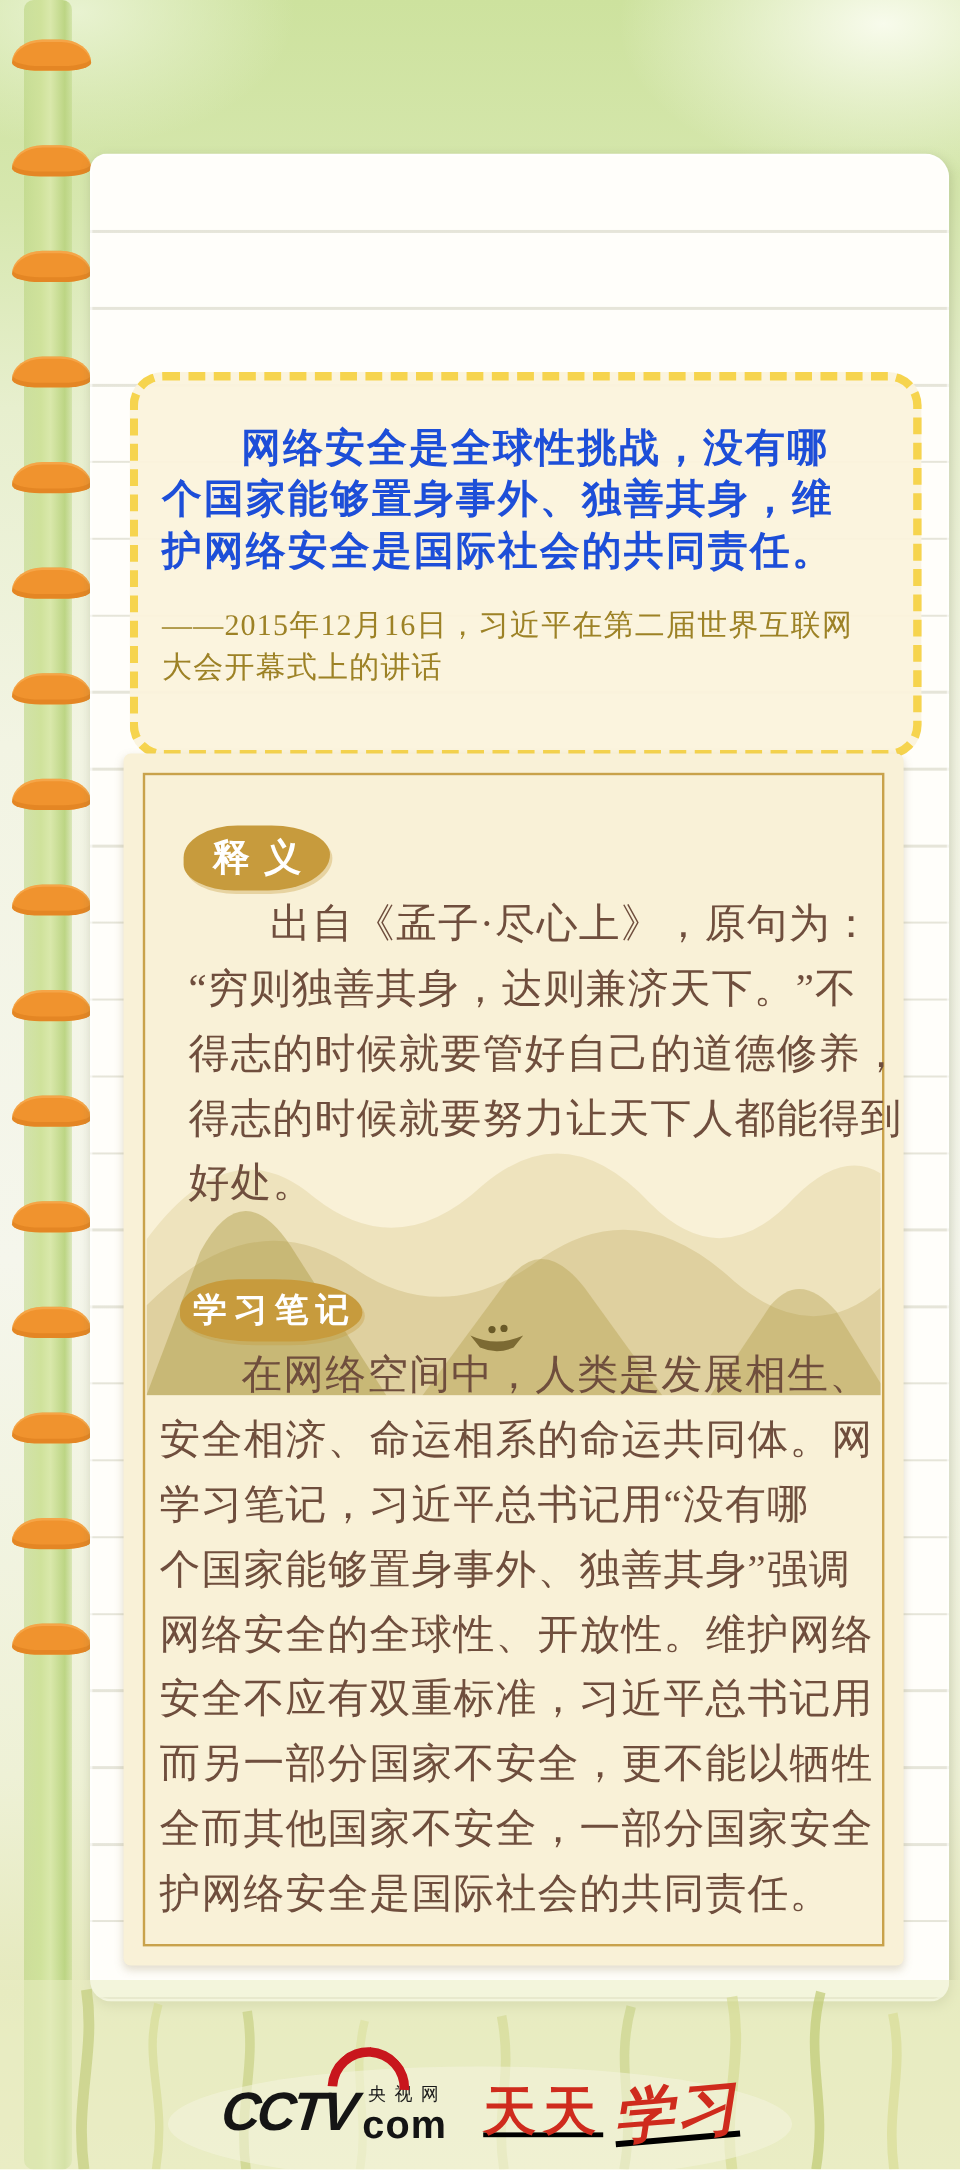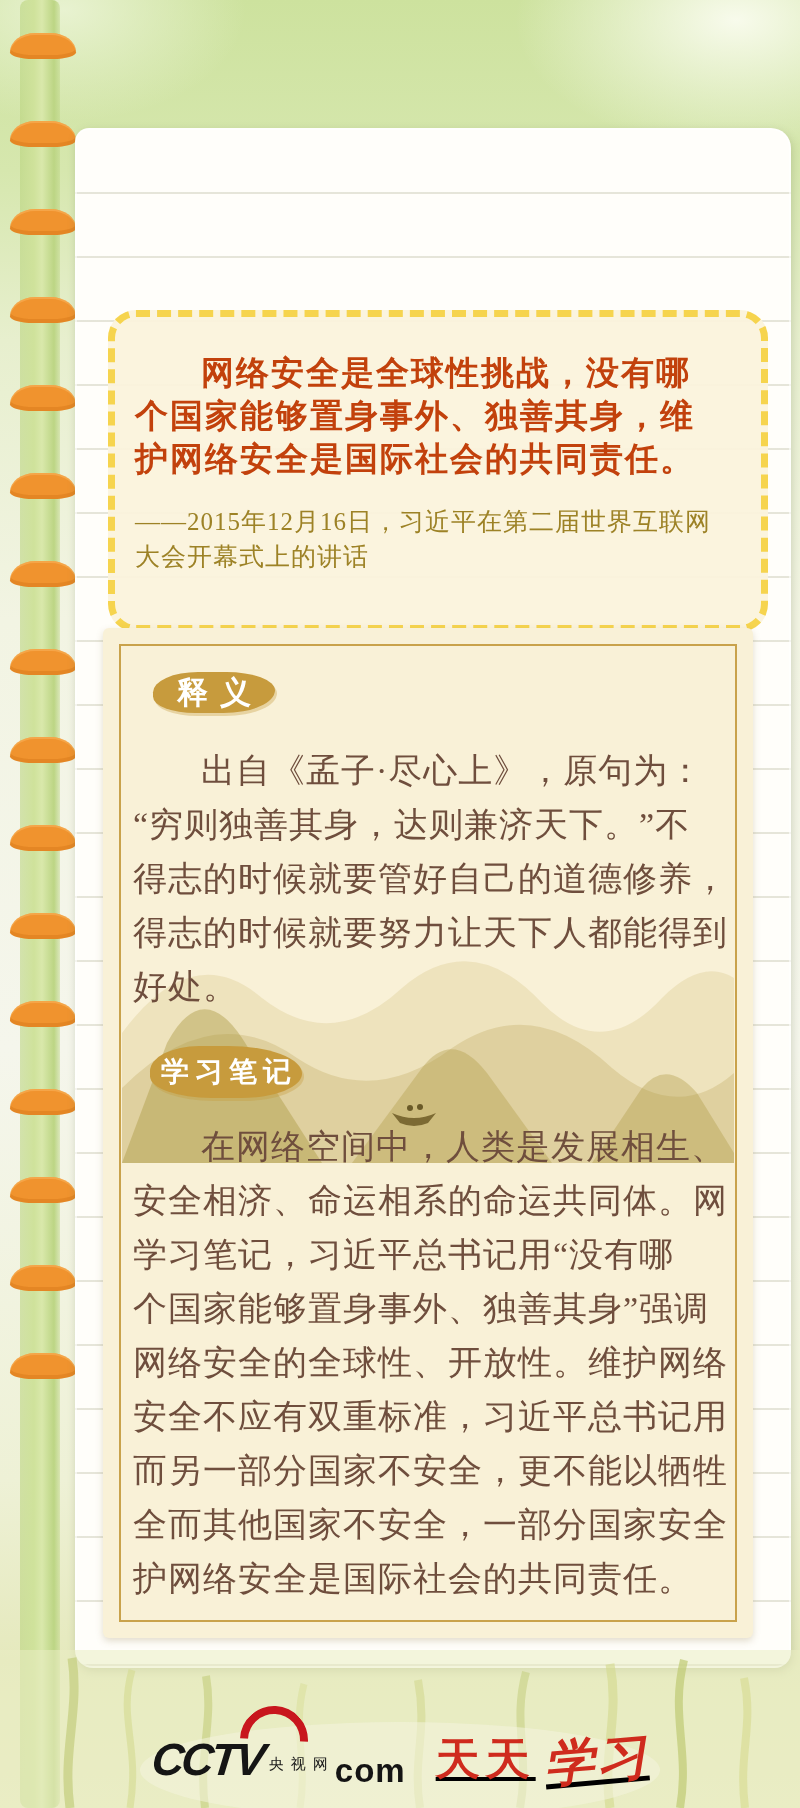--- a/index.html
+++ b/index.html
@@ -42,56 +42,56 @@
     background:#f4eeda;
     border-top:13px solid #55523a;border-bottom:13px solid #55523a;
     box-shadow:inset 8px 0 10px rgba(105,95,55,.28), inset -8px 0 10px rgba(105,95,55,.28), 0 3px 6px rgba(80,80,40,.25);
     display:flex;flex-direction:column;justify-content:center;align-items:center;}
   .banner-line{font-size:46px;font-weight:800;color:#6d4e3a;letter-spacing:5px;line-height:60px;
     font-family:"Liberation Sans",sans-serif;text-shadow:1px 1px 0 rgba(109,78,58,.25);}
   
   .quote-box{position:absolute;left:108px;top:310px;width:626px;height:274px;
     border:7px dashed #f6d44e;border-radius:28px;
     background:rgba(251,243,220,.93);padding:34px 0 0 20px;}
-  .quote-line{font-size:33px;font-weight:800;color:#c2410c;line-height:43px;letter-spacing:2px;
+  .quote-line{font-size:33px;font-weight:800;color:#1d4ed8;line-height:43px;letter-spacing:2px;
     font-family:"Liberation Sans",sans-serif;}
   .quote-line.indent{text-indent:2em;}
   .attribution{margin-top:24px;font-family:"Liberation Serif",serif;
     font-size:25px;color:#9d8226;line-height:35px;letter-spacing:1px;}
   
   .card{position:absolute;left:103px;top:628px;width:650px;height:1010px;
     background:#f9f1d7;border-radius:6px;box-shadow:0 3px 7px rgba(140,120,70,.25);}
   .card-frame{position:absolute;left:16px;top:16px;right:16px;bottom:16px;
     border:2px solid #c9a24b;pointer-events:none;}
   .mountains{position:absolute;left:19px;right:19px;top:255px;height:280px;overflow:hidden;}
   .blob{position:absolute;display:flex;align-items:center;justify-content:center;
     background:#c79b3d;color:#ffffff;font-family:"Liberation Serif",serif;font-weight:700;
     box-shadow:2px 3px 0 rgba(199,155,61,.35);}
-  .blob.shiyi{left:50px;top:44px;width:110px;height:41px;font-size:31px;letter-spacing:12px;
+  .blob.shiyi{left:50px;top:60px;width:110px;height:54px;font-size:31px;letter-spacing:12px;
     padding-left:12px;border-radius:48% 52% 55% 45%/64% 58% 72% 52%;}
-  .blob.notes{left:47px;top:418px;width:146px;height:52px;font-size:28px;letter-spacing:6px;
+  .blob.notes{left:47px;top:438px;width:146px;height:52px;font-size:28px;letter-spacing:6px;
     padding-left:6px;border-radius:40% 60% 50% 50%/60% 66% 58% 52%;text-align:center;}
   .para{position:absolute;left:30px;width:592px;}
-  .para.shiyi-para{top:116px;}
+  .para.shiyi-para{top:116px;margin-left:24px;}
   .para.notes-para{top:492px;}
   .body-line{font-family:"Liberation Serif",serif;font-size:34px;color:#6f4e3d;
     line-height:54px;letter-spacing:1px;white-space:nowrap;}
   .body-line.indent{text-indent:2em;}
   
   .grass{position:absolute;left:0;top:1650px;width:800px;height:158px;}
   
   .footer{position:absolute;left:0;top:1702px;width:800px;height:84px;
     display:flex;justify-content:center;align-items:flex-end;gap:30px;}
   .cctv-logo{position:relative;display:flex;align-items:flex-end;height:64px;}
   .cctv-word{font-size:45px;font-weight:900;font-style:italic;color:#151515;
     letter-spacing:-3px;transform:skewX(-6deg);line-height:52px;}
   .red-arc{position:absolute;left:88px;top:-16px;width:52px;height:52px;border-radius:50%;
     border:8px solid transparent;border-top-color:#c8161d;border-right-color:#c8161d;
     transform:rotate(-42deg);}
-  .cctv-col{display:flex;flex-direction:row;align-items:flex-start;margin-left:6px;line-height:1;}
+  .cctv-col{display:flex;flex-direction:column;align-items:flex-end;margin-left:6px;line-height:1;}
   .yangshiwang{font-size:15px;color:#1a1a1a;letter-spacing:7px;margin-bottom:3px;}
   .com{font-size:33px;font-weight:700;color:#141414;letter-spacing:1px;line-height:30px;}
   .ttxx{display:flex;align-items:flex-end;gap:8px;text-decoration:underline;}
   .tiantian{font-family:"Liberation Serif",serif;font-size:44px;font-weight:700;color:#cf2b1d;
     letter-spacing:6px;line-height:52px;}
   .xuexi{font-family:"Liberation Serif",serif;font-size:50px;font-weight:700;font-style:italic;
     color:#cf2b1d;transform:rotate(-5deg);line-height:52px;letter-spacing:2px;}
 </style>
 </head>
 <body>

